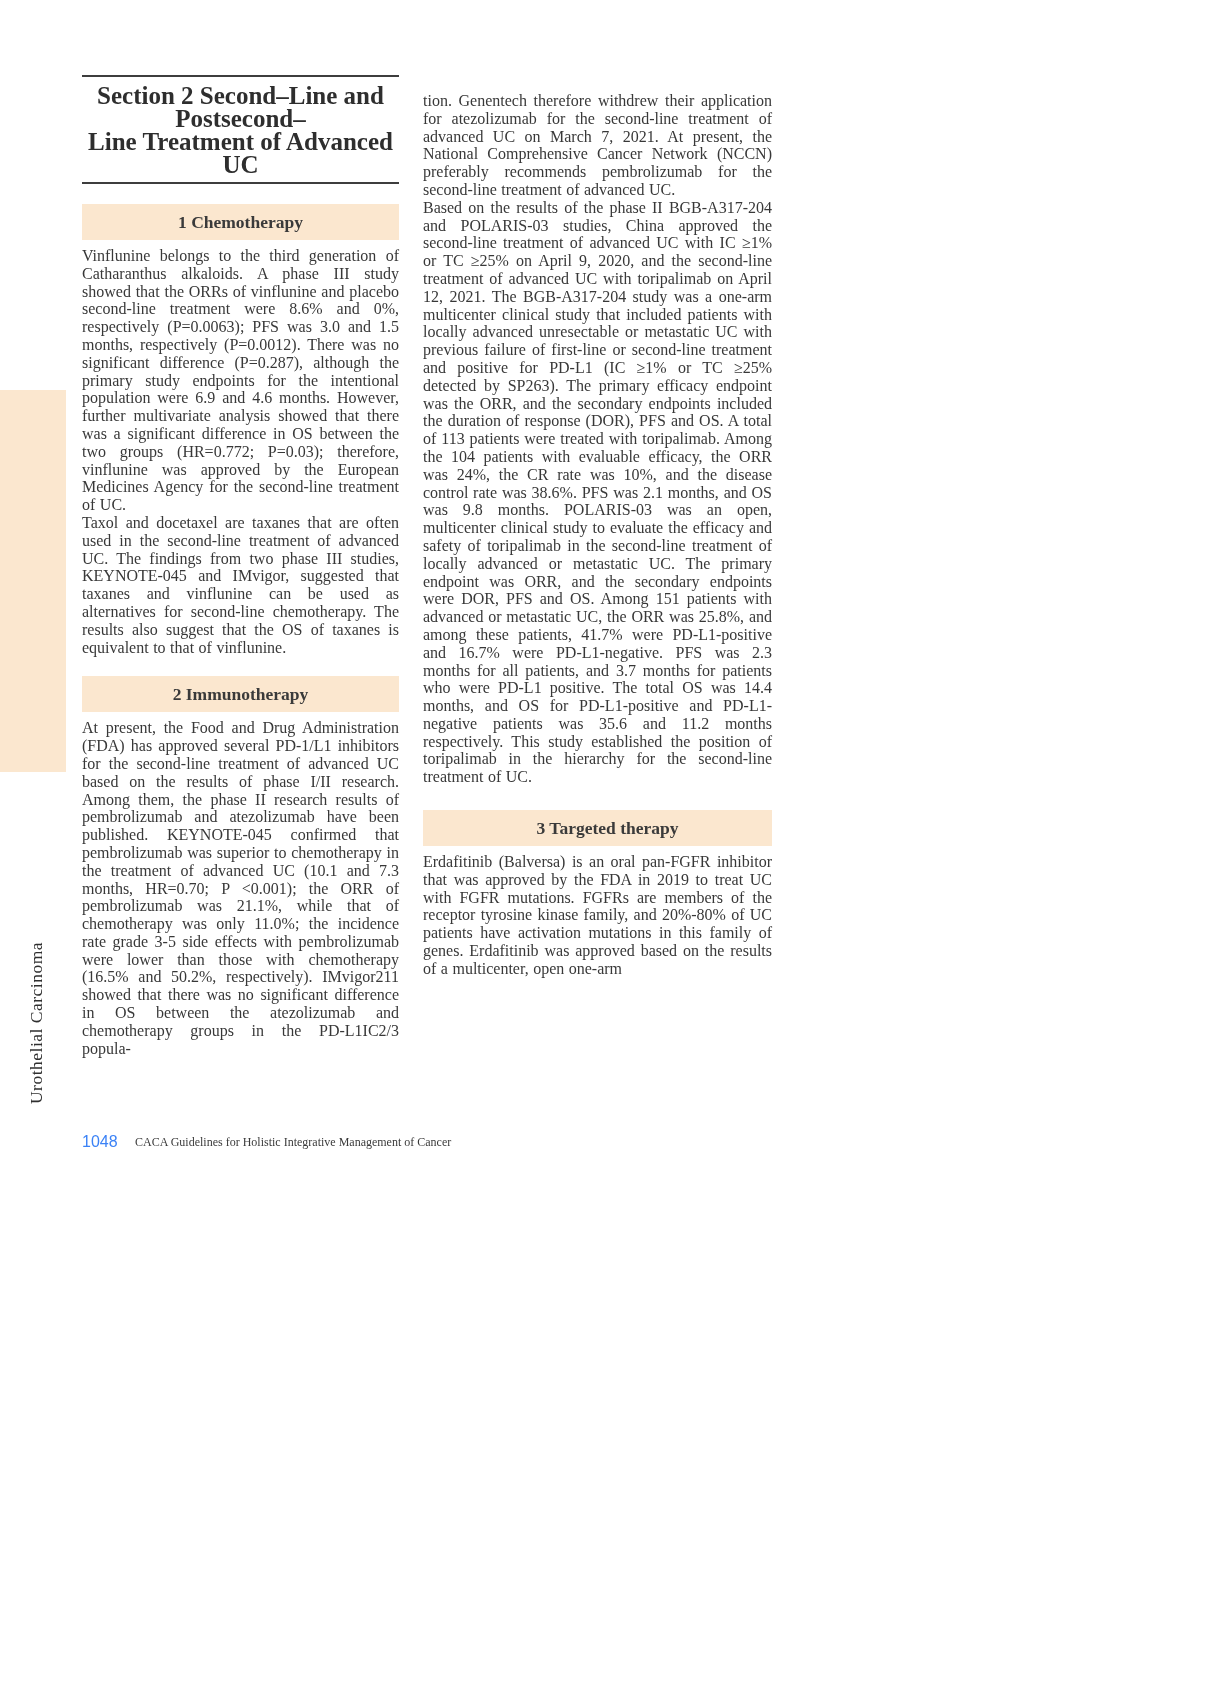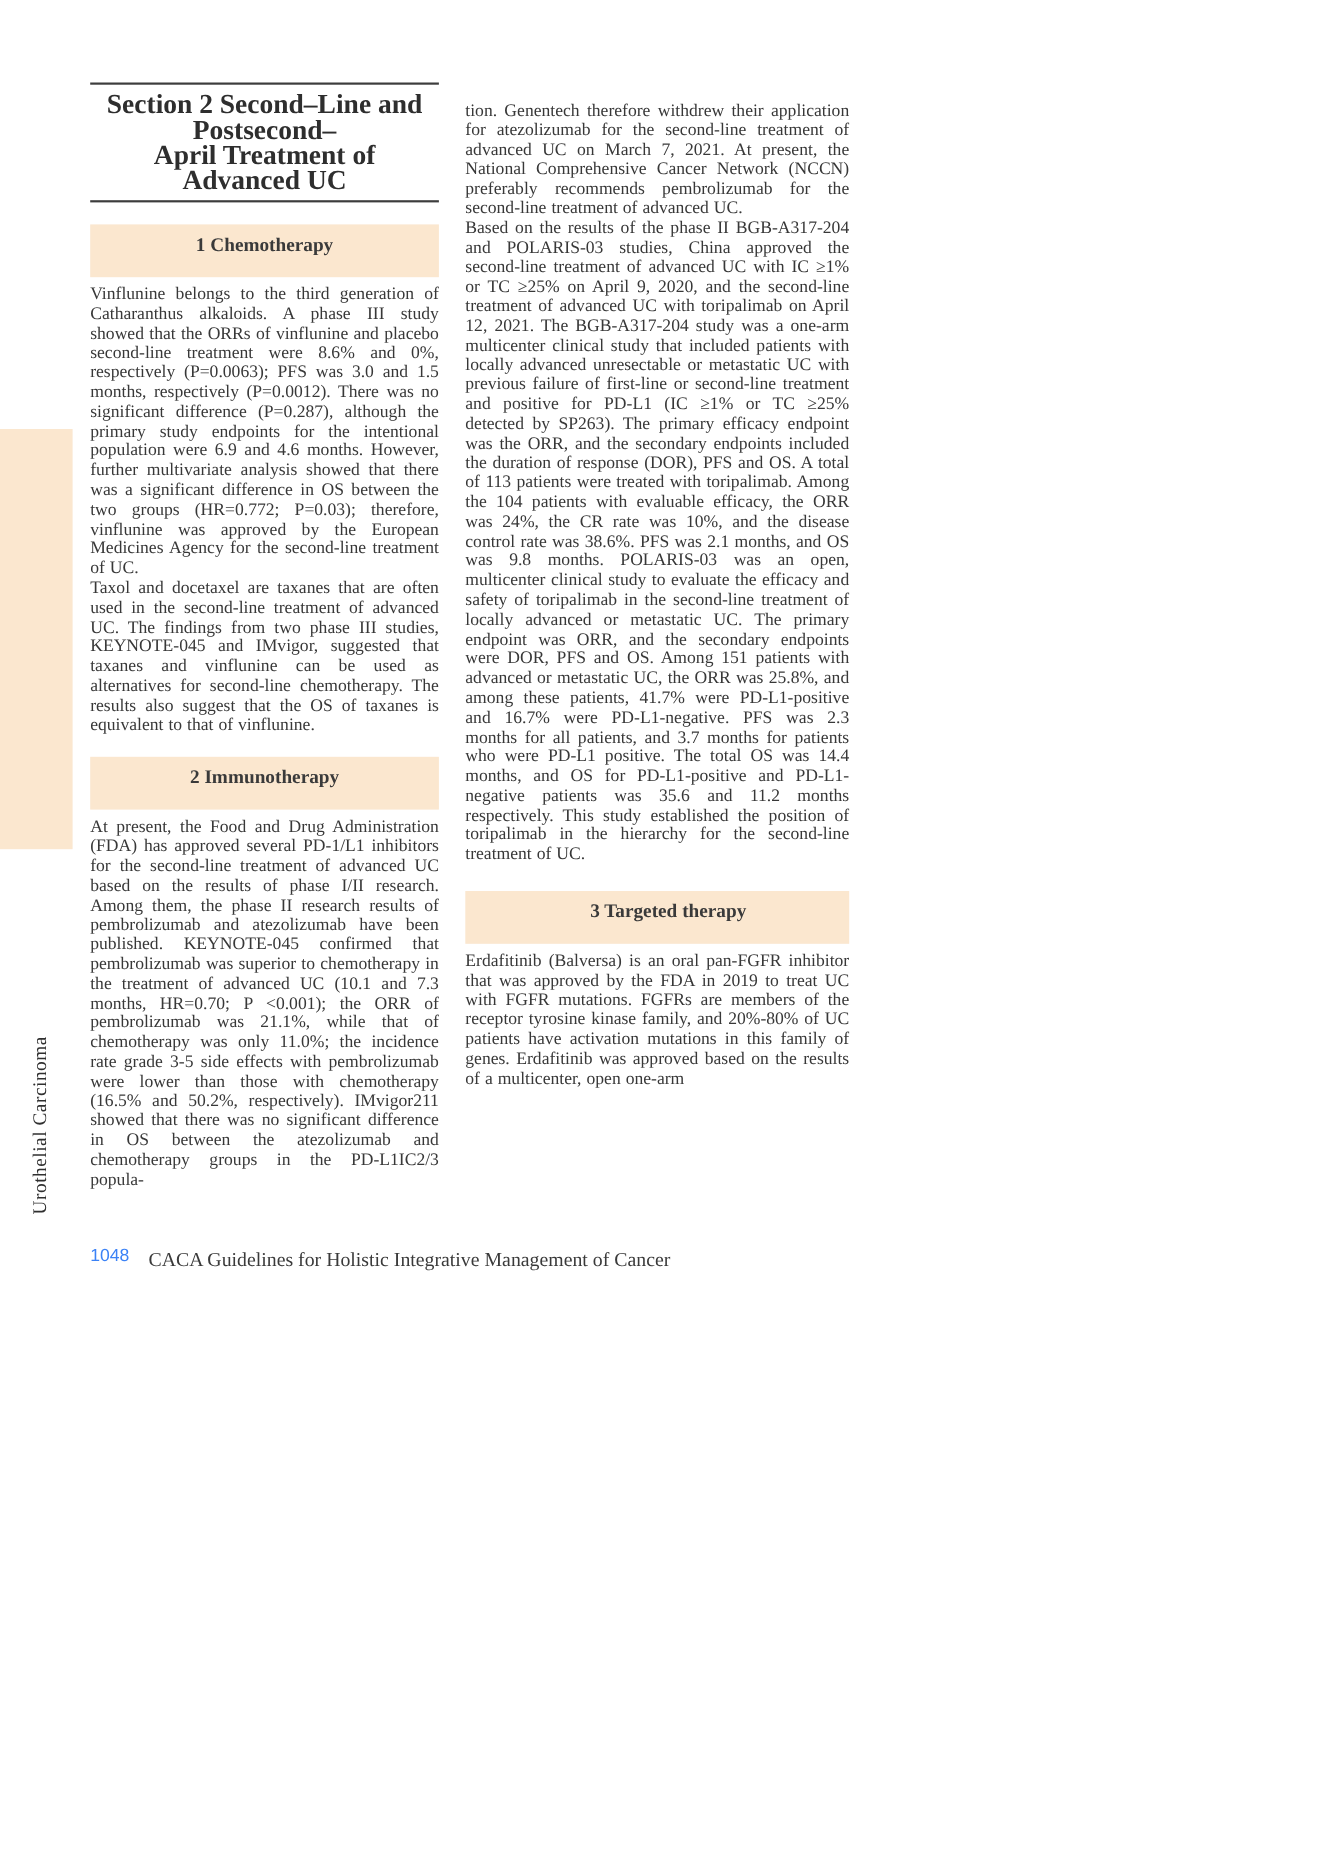--- a/index.html
+++ b/index.html
@@ -54,21 +54,21 @@
     color: #2e2e2e;
   }
   p.body-text {
     margin: 0;
     font-size: 16px;
     line-height: 17.8px;
     text-align: justify;
     word-spacing: 0.5px;
   }
   .band {
-    height: 48px;
+    height: 36px;
     line-height: 36px;
     margin: 20px 0 7px 0;
     text-align: center;
     font-weight: bold;
     font-size: 17.5px;
     color: #3a3a3a;
   }
   .col-right .band { margin-top: 24px; }
   
   .footer {
@@ -83,37 +83,37 @@
     left: 0;
     top: 0;
     font-family: "Liberation Sans", sans-serif;
     font-size: 16px;
     color: #3b82f6;
   }
   .book-title {
     position: absolute;
     left: 53px;
     top: 2px;
-    font-size: 18px;
+    font-size: 12px;
     color: #3a3a3a;
   }
 </style>
 </head>
 <body>
 
 <div class="sidebar-tab" style="background: rgb(251, 231, 207);">
   <span class="sidebar-label">Urothelial Carcinoma</span>
 </div>
 
 <div class="content">
 
   <div class="col-left">
     <div class="title-block">
       <div>Section 2 Second–Line and Postsecond–</div>
-      <div>April Treatment of Advanced UC</div>
+      <div>Line Treatment of Advanced UC</div>
     </div>
 
 
     <div class="band" style="background: rgb(251, 231, 207);">1 Chemotherapy</div>
 
     <p class="body-text">Vinflunine belongs to the third generation of Catharanthus alkaloids. A phase III study showed that the ORRs of vinflunine and placebo second-line treatment were 8.6% and 0%, respectively (P=0.0063); PFS was 3.0 and 1.5 months, respectively (P=0.0012). There was no significant difference (P=0.287), although the primary study endpoints for the intentional population were 6.9 and 4.6 months. However, further multivariate analysis showed that there was a significant difference in OS between the two groups (HR=0.772; P=0.03); therefore, vinflunine was approved by the European Medicines Agency for the second-line treatment of UC.</p>
 
     <p class="body-text">Taxol and docetaxel are taxanes that are often used in the second-line treatment of advanced UC. The findings from two phase III studies, KEYNOTE-045 and IMvigor, suggested that taxanes and vinflunine can be used as alternatives for second-line chemotherapy. The results also suggest that the OS of taxanes is equivalent to that of vinflunine.</p>
 
     <div class="band" style="background: rgb(251, 231, 207);">2 Immunotherapy</div>

